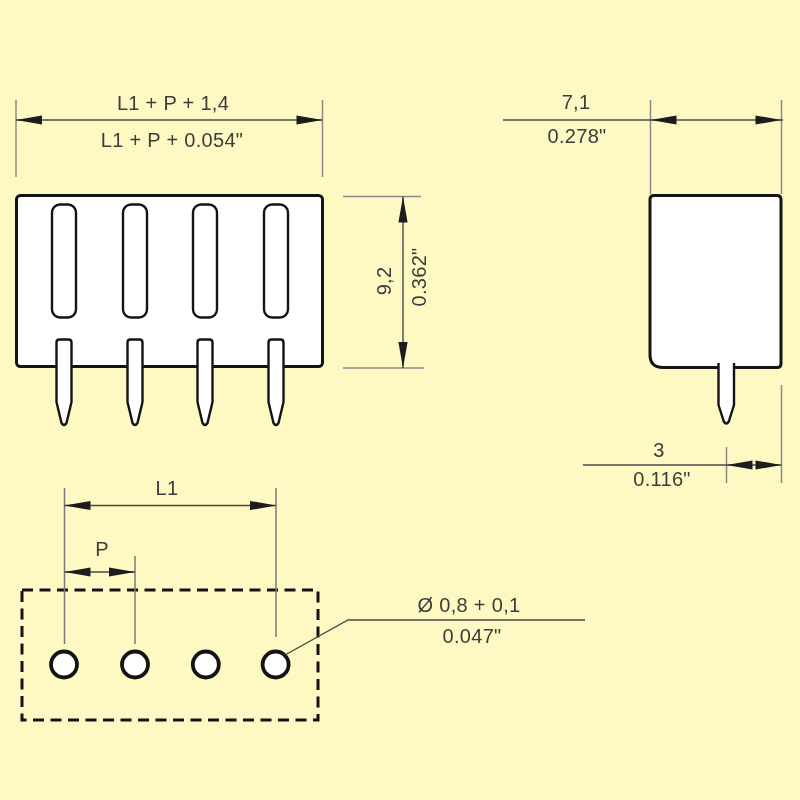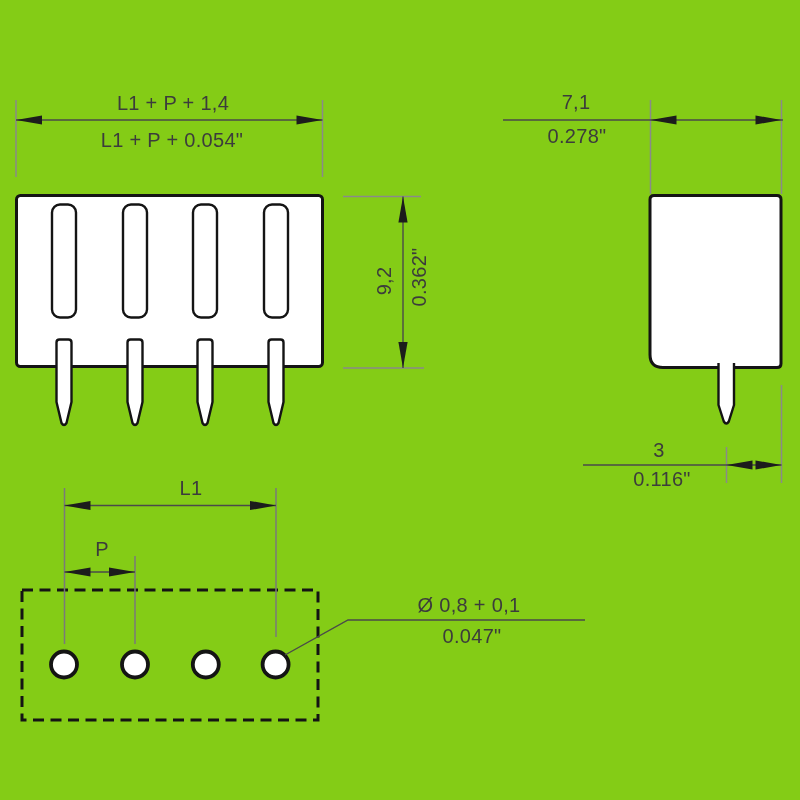--- a/index.html
+++ b/index.html
@@ -1,20 +1,20 @@
 <!DOCTYPE html>
 <html><head>
 <meta charset="utf-8">
 <title>Technical drawing</title>
 <style>
   html,body{margin:0;padding:0;background:#ffffff;}
   #canvas{
     position:relative;
     width:800px;height:800px;
-    background:#84cc16;
+    background:#fef9c3;
     font-family:"Liberation Sans", sans-serif;
     overflow:hidden;
   }
   #linework{position:absolute;left:0;top:0;}
   .lbl{
     position:absolute;
     transform:translate(-50%,-50%);
     font-size:20px;
     color:#3c3c3c;
     white-space:nowrap;
@@ -118,18 +118,18 @@
   <div class="lbl" style="left:173px;top:103px;">L1 + P + 1,4</div>
   <div class="lbl" style="left:172px;top:140px;">L1 + P + 0.054"</div>
   <div class="lbl rot" style="left:384px;top:281px;">9,2</div>
   <div class="lbl rot" style="left:419px;top:277px;">0.362"</div>
 
   <div class="lbl" style="left:576px;top:102px;text-align:right;">7,1</div>
   <div class="lbl" style="left:577px;top:136px;">0.278"</div>
   <div class="lbl" style="left:659px;top:450px;">3</div>
   <div class="lbl" style="left:662px;top:479px;">0.116"</div>
 
-  <div class="lbl" style="left:167px;top:488px;margin-left:24px;">L1</div>
+  <div class="lbl" style="left:167px;top:488px;">L1</div>
   <div class="lbl" style="left:102px;top:549px;">P</div>
   <div class="lbl" style="left:469px;top:605px;">Ø 0,8 + 0,1</div>
   <div class="lbl" style="left:472px;top:636px;">0.047"</div>
 
 </div>
 
 </body></html>

